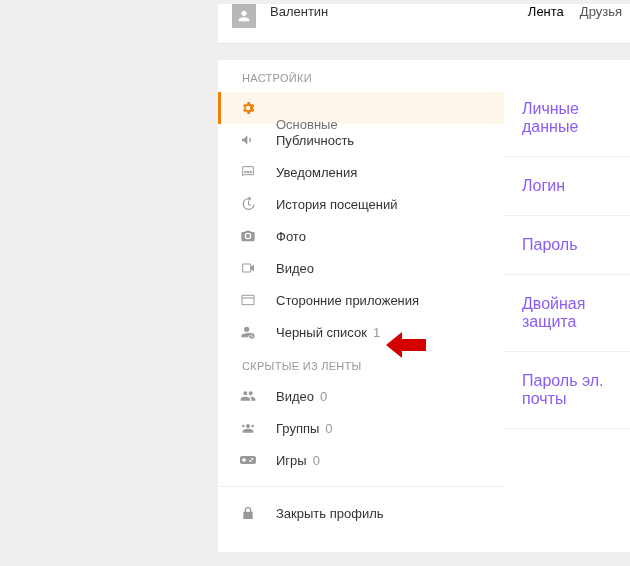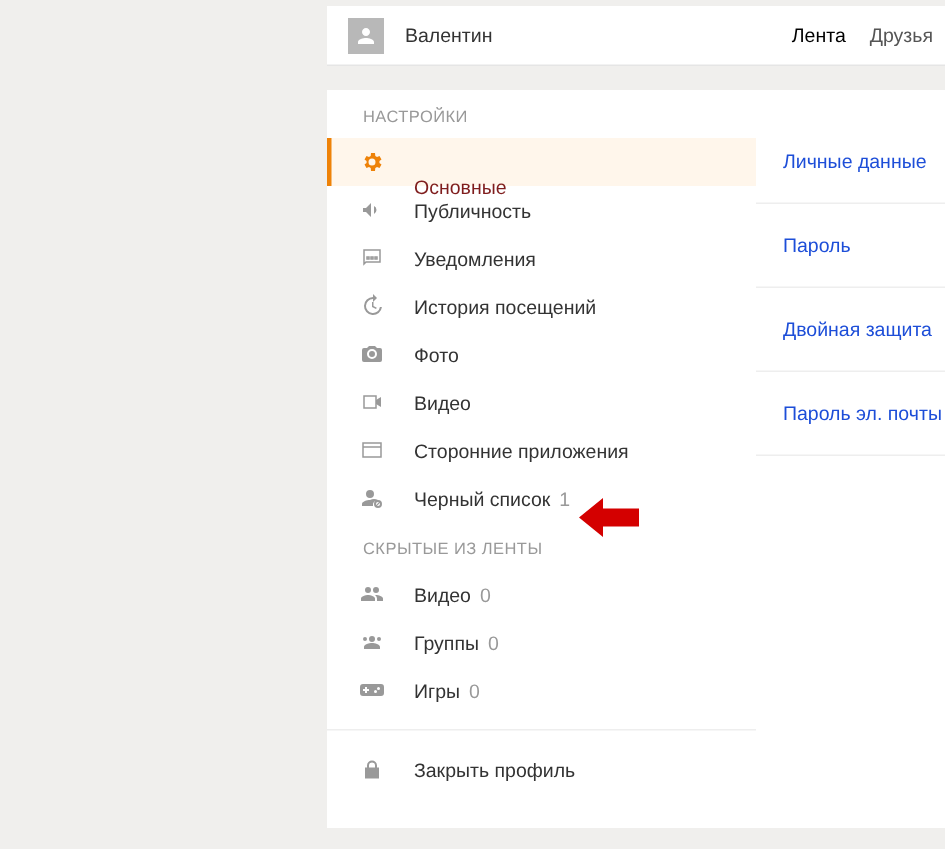--- a/index.html
+++ b/index.html
@@ -14,21 +14,20 @@
   }
   .topbar {
     position: absolute;
     left: 218px;
     top: 4px;
     right: 0;
     height: 40px;
     background: #fff;
     border-bottom: 1px solid #e5e5e5;
     display: flex;
-    align-items: center;
   }
   .avatar {
     width: 24px;
     height: 24px;
     background: #b8b8b8;
     margin-left: 14px;
     display: flex;
     align-items: center;
     justify-content: center;
     flex-shrink: 0;
@@ -85,21 +84,21 @@
     width: 16px;
     height: 16px;
     margin-right: 20px;
     display: flex;
     align-items: center;
     justify-content: center;
     color: #999;
     flex-shrink: 0;
   }
   .item.active .icon { color: #ee8208; }
-  .item.active .label { color: #7f1d1d; margin-top: 32px; }
+  .item.active .label { color: #737373; margin-top: 32px; }
   .item .icon svg { width: 16px; height: 16px; fill: currentColor; }
   .count {
     margin-left: 6px;
     color: #999;
   }
   .divider {
     height: 1px;
     background: #eee;
     margin: 10px 0;
   }
@@ -121,22 +120,22 @@
     right: 0;
     background: #fff;
     min-height: 492px;
     padding-top: 20px;
   }
   .field {
     border-bottom: 1px solid #eee;
     padding: 20px 0 20px 18px;
   }
   .field-label {
-    color: #1d4ed8;
-    font-size: 13px;
+    color: #8b5cf6;
+    font-size: 16px;
   }
 </style>
 </head>
 <body>
 
 <div class="topbar">
   <div class="avatar">
     <svg viewBox="0 0 24 24">
         <path d="M12 12c2.2 0 4-1.8 4-4s-1.8-4-4-4-4 1.8-4 4 1.8 4 4 4zm0 2c-2.7 0-8 1.3-8 4v2h16v-2c0-2.7-5.3-4-8-4z"></path>
       </svg>
@@ -275,20 +274,23 @@
   <svg viewBox="0 0 40 26">
       <path d="M0 13 L16 0 L16 7 L40 7 L40 19 L16 19 L16 26 Z" fill="#d40000"></path>
     </svg>
 </div>
 
 <div class="main">
   <div class="field">
     <span class="field-label">Личные данные</span>
   </div>
   <div class="field">
+    <span class="field-label">Логин</span>
+  </div>
+  <div class="field">
     <span class="field-label">Пароль</span>
   </div>
   <div class="field">
     <span class="field-label">Двойная защита</span>
   </div>
   <div class="field">
     <span class="field-label">Пароль эл. почты</span>
   </div>
 </div>
 

